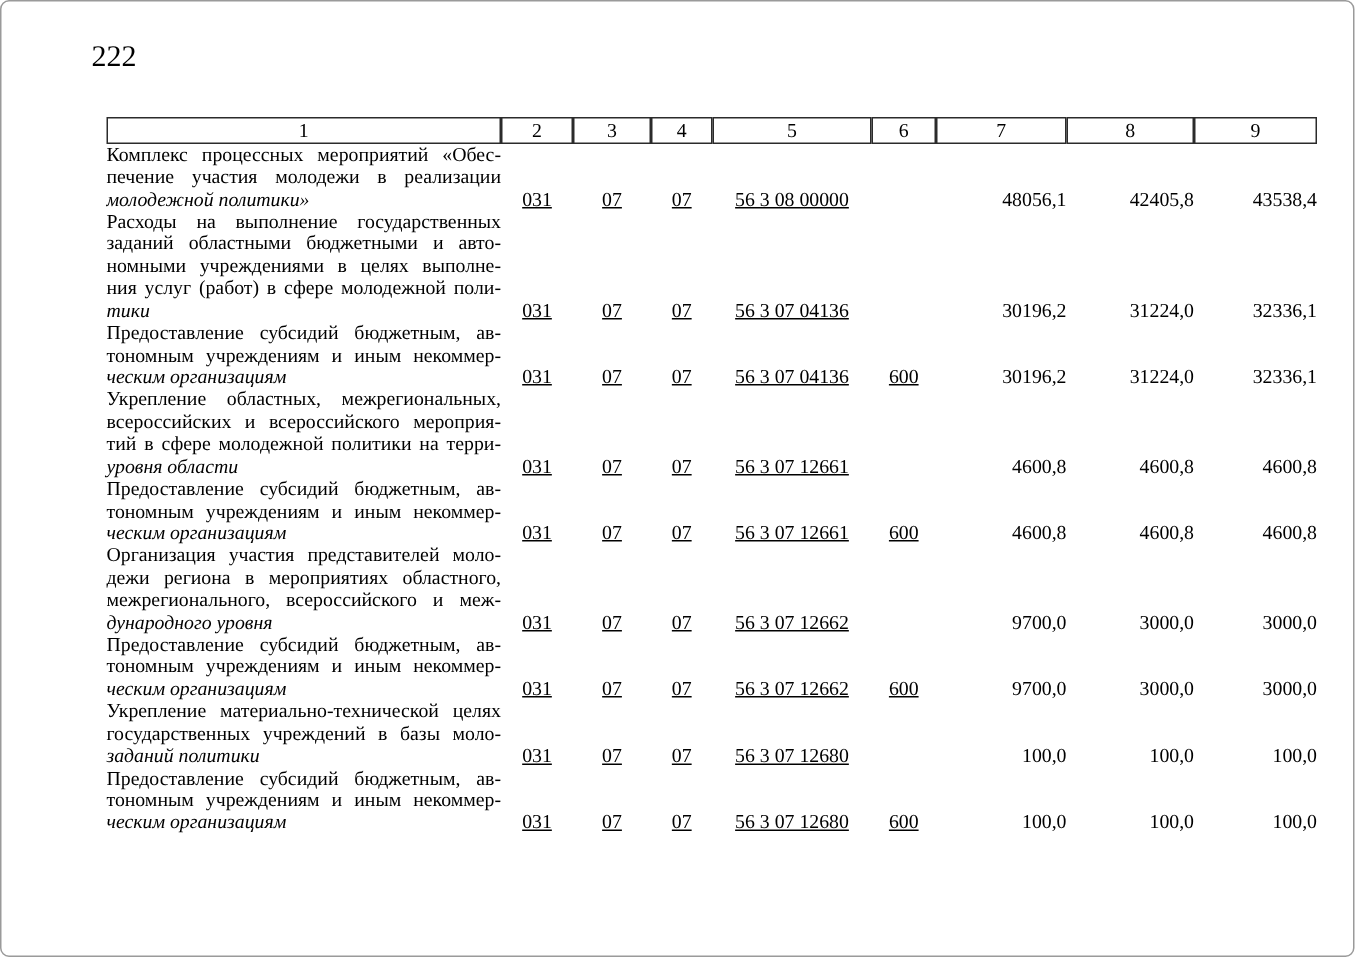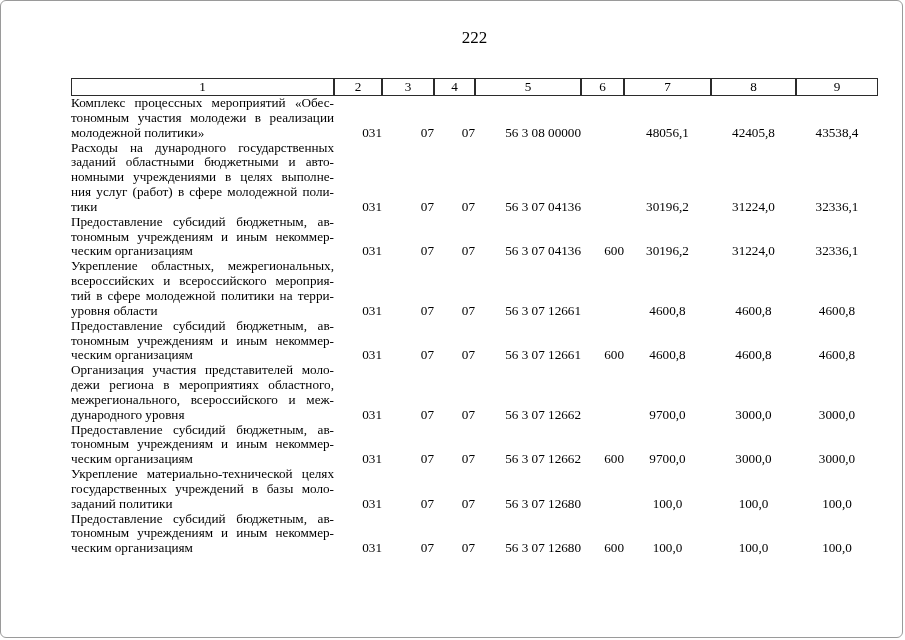--- a/index.html
+++ b/index.html
@@ -15,23 +15,22 @@
     left: 0; top: 0;
     width: 903px; height: 638px;
     border: 1px solid #9a9a9a;
     border-radius: 6px;
     background: #ffffff;
     overflow: hidden;
     box-sizing: border-box;
   }
   .page-number {
     position: absolute;
-    top: 29px; left: 70px; width: 807px;
-    text-align: center;
-    font-size: 17px;
+    top: 29px; left: 60px; width: 807px;
+    font-size: 20px;
     line-height: 16px;
   }
   table.budget {
     position: absolute;
     left: 70px; top: 77px;
     width: 807px;
     table-layout: fixed;
     border-collapse: separate;
     border-spacing: 0;
     font-size: 13.2px;
@@ -47,29 +46,30 @@
     vertical-align: middle;
     font-size: 13.2px;
   }
   table.budget td {
     padding: 0;
     vertical-align: bottom;
   }
   td.title-cell {
     padding-left: 2px;
   }
-  td.val-c { text-align: right; }
-  td.val-r { text-align: center; padding-right: 7px; }
+  td.val-c { text-align: center; text-decoration: underline; }
+  td.val-r { text-align: right; padding-right: 7px; }
   .tline {
     text-align: justify;
     text-align-last: justify;
   }
   .tline.last {
     text-align: left;
     text-align-last: left;
+    font-style: italic;
   }
 </style>
 </head>
 <body>
 
 <div class="screen-frame">
 
   <div class="page-number">222</div>
 
   <table class="budget">
@@ -94,35 +94,35 @@
         <th>6</th>
         <th>7</th>
         <th>8</th>
         <th>9</th>
       </tr>
     </thead>
     <tbody>
         <tr>
           <td class="title-cell">
             <div class="tline">Комплекс процессных мероприятий «Обес-</div>
-            <div class="tline">тономным участия молодежи в реализации</div>
+            <div class="tline">печение участия молодежи в реализации</div>
             <div class="tline last">молодежной политики»</div>
           </td>
           <td class="val-c">031</td>
           <td class="val-c">07</td>
           <td class="val-c">07</td>
           <td class="val-c">56 3 08 00000</td>
           <td class="val-c"></td>
           <td class="val-r">48056,1</td>
           <td class="val-r">42405,8</td>
           <td class="val-r">43538,4</td>
         </tr>
         <tr>
           <td class="title-cell">
-            <div class="tline">Расходы на дународного государственных</div>
+            <div class="tline">Расходы на выполнение государственных</div>
             <div class="tline">заданий областными бюджетными и авто-</div>
             <div class="tline">номными учреждениями в целях выполне-</div>
             <div class="tline">ния услуг (работ) в сфере молодежной поли-</div>
             <div class="tline last">тики</div>
           </td>
           <td class="val-c">031</td>
           <td class="val-c">07</td>
           <td class="val-c">07</td>
           <td class="val-c">56 3 07 04136</td>
           <td class="val-c"></td>

